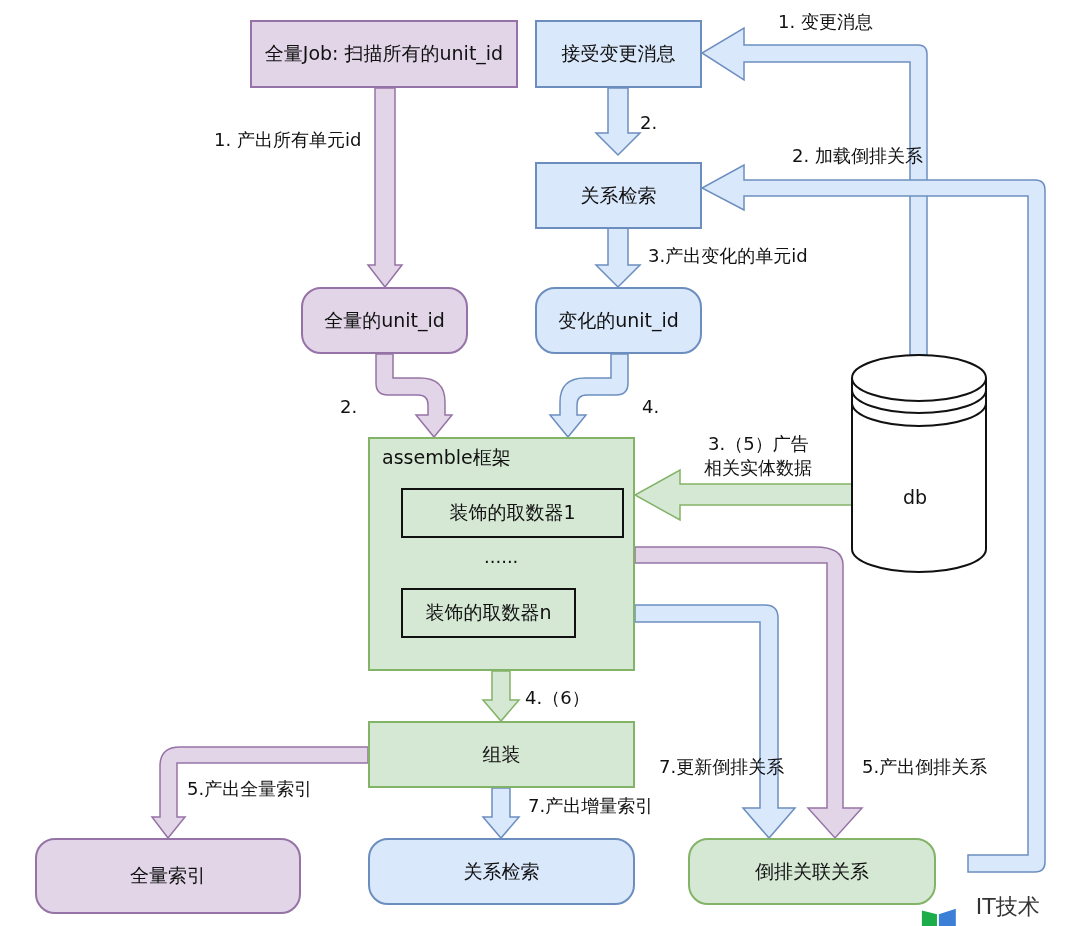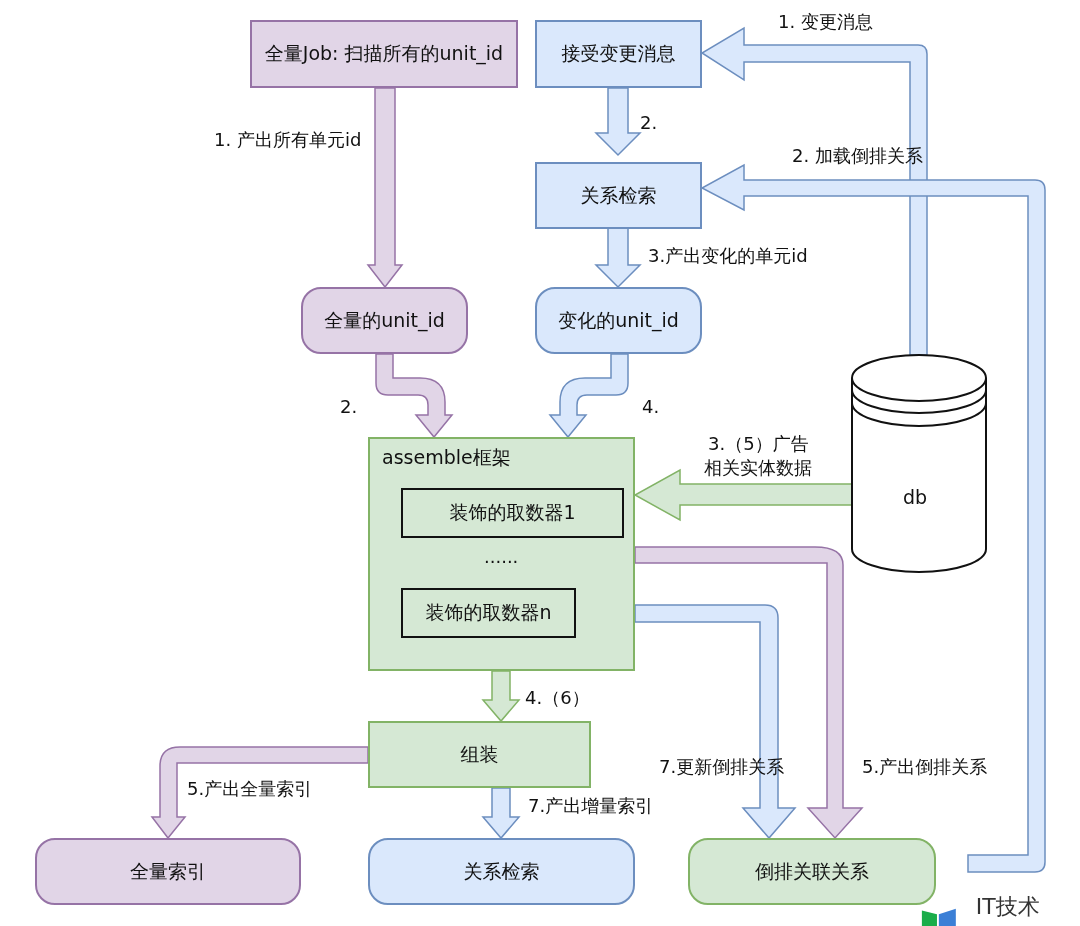--- a/index.html
+++ b/index.html
@@ -77,24 +77,24 @@
   <span class="title-in" style="left:12px;top:6px;">assemble框架</span>
 </div>
 <div class="box inner" style="left:401px;top:488px;width:223px;height:50px;">
   <span>装饰的取数器1</span>
 </div>
 <div class="label" style="left:484px;top:546px;">......</div>
 <div class="box inner" style="left:401px;top:588px;width:175px;height:50px;">
   <span>装饰的取数器n</span>
 </div>
 
-<div class="box green" style="left:368px;top:721px;width:223px;height:67px;">
+<div class="box green" style="left:368px;top:721px;width:267px;height:67px;">
   <span>组装</span>
 </div>
-<div class="box purple rounded" style="left:35px;top:838px;width:266px;height:67px;">
+<div class="box purple rounded" style="left:35px;top:838px;width:266px;height:76px;">
   <span>全量索引</span>
 </div>
 <div class="box blue rounded" style="left:368px;top:838px;width:267px;height:67px;">
   <span>关系检索</span>
 </div>
 <div class="box green rounded" style="left:688px;top:838px;width:248px;height:67px;font-family:Liberation Serif, serif;">
   <span>倒排关联关系</span>
 </div>
 
 <div class="label" style="left:903px;top:486px;font-size:19px;">db</div>

